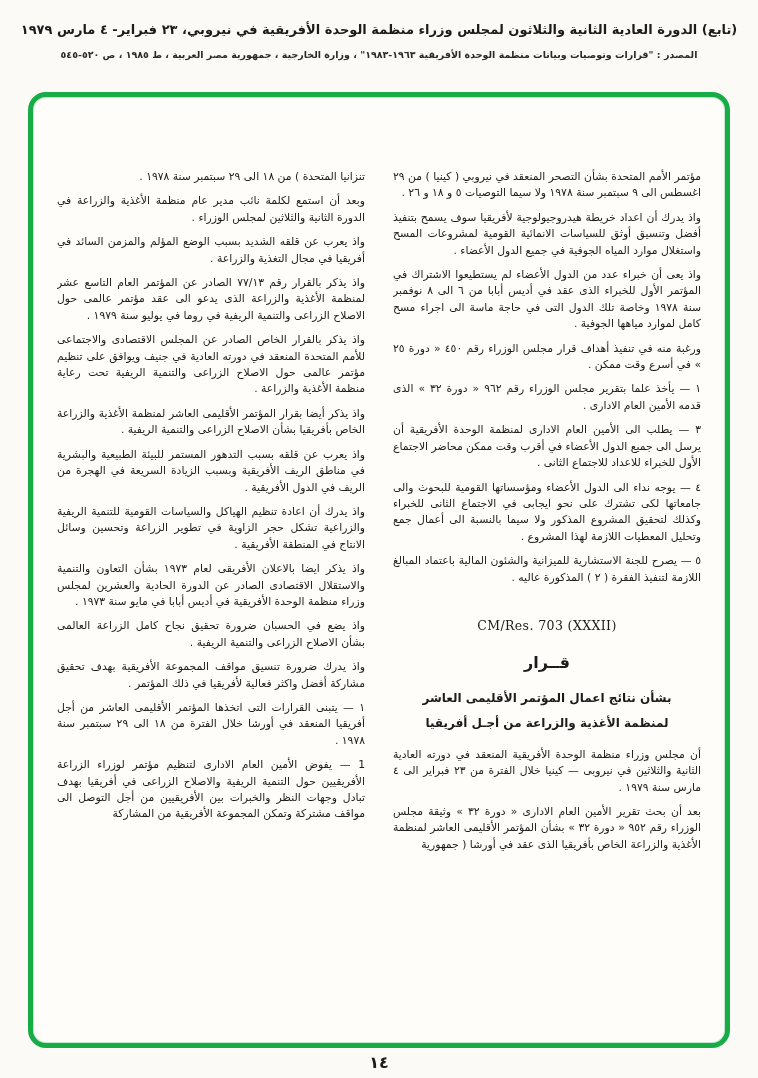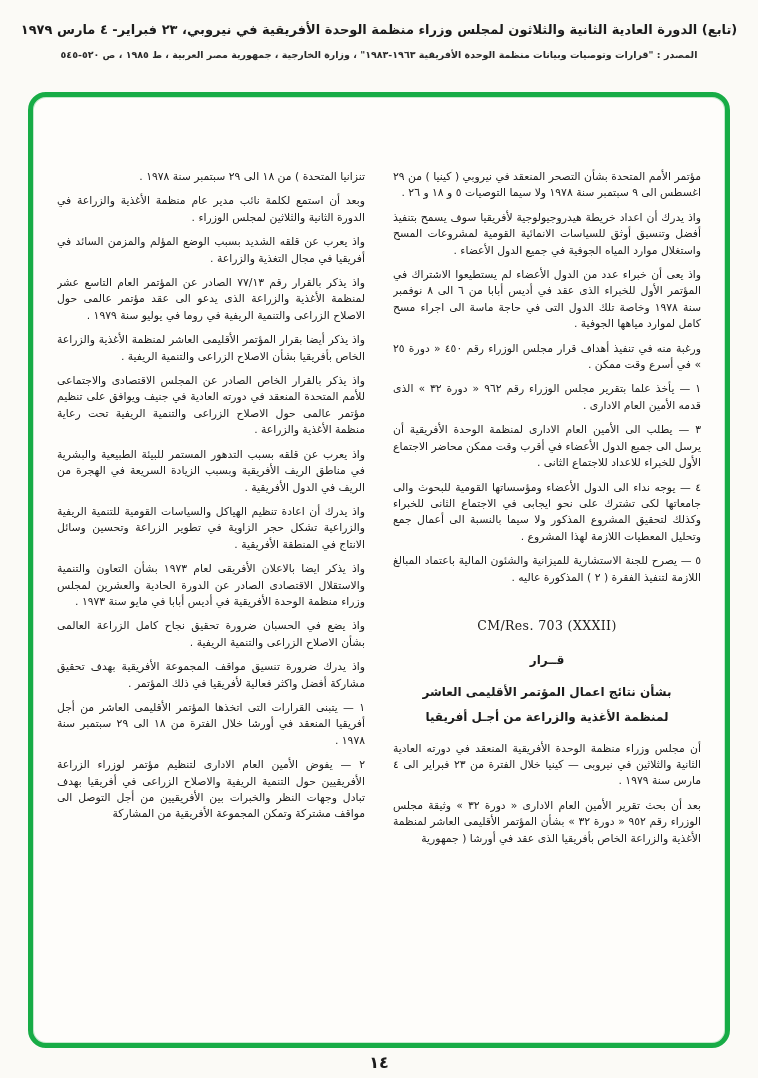--- a/index.html
+++ b/index.html
@@ -47,21 +47,21 @@
     margin-top:48px;
   }
   .col p.para{margin:0 0 8px 0;}
   .res-ref{
     direction:ltr;text-align:center;
     font-family:"DejaVu Serif","Liberation Serif",serif;
     font-size:12.5px;letter-spacing:.4px;
     margin:30px 0 16px 0;
   }
   .res-title{
-    text-align:center;font-weight:bold;font-size:12px;
+    text-align:center;font-weight:bold;font-size:16px;
     margin:0 0 14px 0;
   }
   .res-sub{
     text-align:center;font-weight:bold;font-size:12px;
     margin:0 0 7px 0;
   }
   .res-sub.last{margin-bottom:14px;}
   .page-number{
     position:absolute;bottom:6px;left:0;right:0;
     text-align:center;font-size:16px;font-weight:bold;
@@ -98,28 +98,28 @@
           <p class="para">بعد أن بحث تقرير الأمين العام الادارى « دورة ٣٢ » وثيقة مجلس الوزراء رقم ٩٥٢ « دورة ٣٢ » بشأن المؤتمر الأقليمى العاشر لمنظمة الأغذية والزراعة الخاص بأفريقيا الذى عقد في أورشا ( جمهورية</p>
         </div>
     </div>
 
     <div class="col">
       <div>
           <p class="para">تنزانيا المتحدة ) من ١٨ الى ٢٩ سبتمبر سنة ١٩٧٨ .</p>
           <p class="para">وبعد أن استمع لكلمة نائب مدير عام منظمة الأغذية والزراعة في الدورة الثانية والثلاثين لمجلس الوزراء .</p>
           <p class="para">واذ يعرب عن قلقه الشديد بسبب الوضع المؤلم والمزمن السائد في أفريقيا في مجال التغذية والزراعة .</p>
           <p class="para">واذ يذكر بالقرار رقم ٧٧/١٣ الصادر عن المؤتمر العام التاسع عشر لمنظمة الأغذية والزراعة الذى يدعو الى عقد مؤتمر عالمى حول الاصلاح الزراعى والتنمية الريفية في روما في يوليو سنة ١٩٧٩ .</p>
+          <p class="para">واذ يذكر بالقرار الخاص الصادر عن المجلس الاقتصادى والاجتماعى للأمم المتحدة المنعقد في دورته العادية في جنيف ويوافق على تنظيم مؤتمر عالمى حول الاصلاح الزراعى والتنمية الريفية تحت رعاية منظمة الأغذية والزراعة .</p>
           <p class="para">واذ يذكر أيضا بقرار المؤتمر الأقليمى العاشر لمنظمة الأغذية والزراعة الخاص بأفريقيا بشأن الاصلاح الزراعى والتنمية الريفية .</p>
-          <p class="para">واذ يذكر بالقرار الخاص الصادر عن المجلس الاقتصادى والاجتماعى للأمم المتحدة المنعقد في دورته العادية في جنيف ويوافق على تنظيم مؤتمر عالمى حول الاصلاح الزراعى والتنمية الريفية تحت رعاية منظمة الأغذية والزراعة .</p>
           <p class="para">واذ يعرب عن قلقه بسبب التدهور المستمر للبيئة الطبيعية والبشرية في مناطق الريف الأفريقية وبسبب الزيادة السريعة في الهجرة من الريف في الدول الأفريقية .</p>
           <p class="para">واذ يدرك أن اعادة تنظيم الهياكل والسياسات القومية للتنمية الريفية والزراعية تشكل حجر الزاوية في تطوير الزراعة وتحسين وسائل الانتاج في المنطقة الأفريقية .</p>
           <p class="para">واذ يذكر ايضا بالاعلان الأفريقى لعام ١٩٧٣ بشأن التعاون والتنمية والاستقلال الاقتصادى الصادر عن الدورة الحادية والعشرين لمجلس وزراء منظمة الوحدة الأفريقية في أديس أبابا في مايو سنة ١٩٧٣ .</p>
           <p class="para">واذ يضع في الحسبان ضرورة تحقيق نجاح كامل الزراعة العالمى بشأن الاصلاح الزراعى والتنمية الريفية .</p>
           <p class="para">واذ يدرك ضرورة تنسيق مواقف المجموعة الأفريقية بهدف تحقيق مشاركة أفضل واكثر فعالية لأفريقيا في ذلك المؤتمر .</p>
           <p class="para">١ — يتبنى القرارات التى اتخذها المؤتمر الأقليمى العاشر من أجل أفريقيا المنعقد في أورشا خلال الفترة من ١٨ الى ٢٩ سبتمبر سنة ١٩٧٨ .</p>
-          <p class="para">٢ — يفوض الأمين العام الادارى لتنظيم مؤتمر لوزراء الزراعة الأفريقيين حول التنمية الريفية والاصلاح الزراعى في أفريقيا بهدف تبادل وجهات النظر والخبرات بين الأفريقيين من أجل التوصل الى مواقف مشتركة وتمكن المجموعة الأفريقية من المشاركة</p>
+          <p class="para">1 — يفوض الأمين العام الادارى لتنظيم مؤتمر لوزراء الزراعة الأفريقيين حول التنمية الريفية والاصلاح الزراعى في أفريقيا بهدف تبادل وجهات النظر والخبرات بين الأفريقيين من أجل التوصل الى مواقف مشتركة وتمكن المجموعة الأفريقية من المشاركة</p>
         </div>
     </div>
 
   </div>
 </div>
 
 <div class="page-number">١٤</div>
 
 </body></html>

